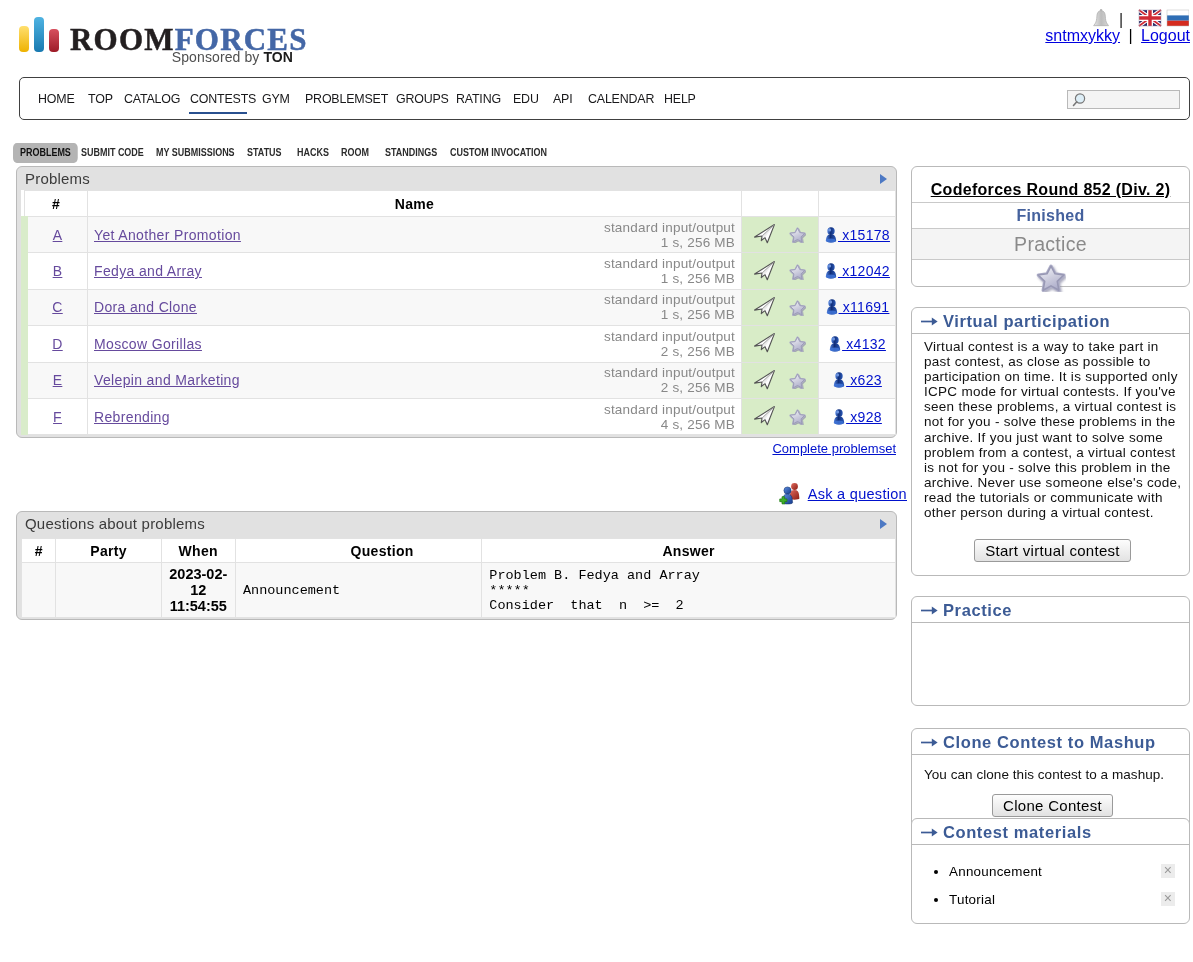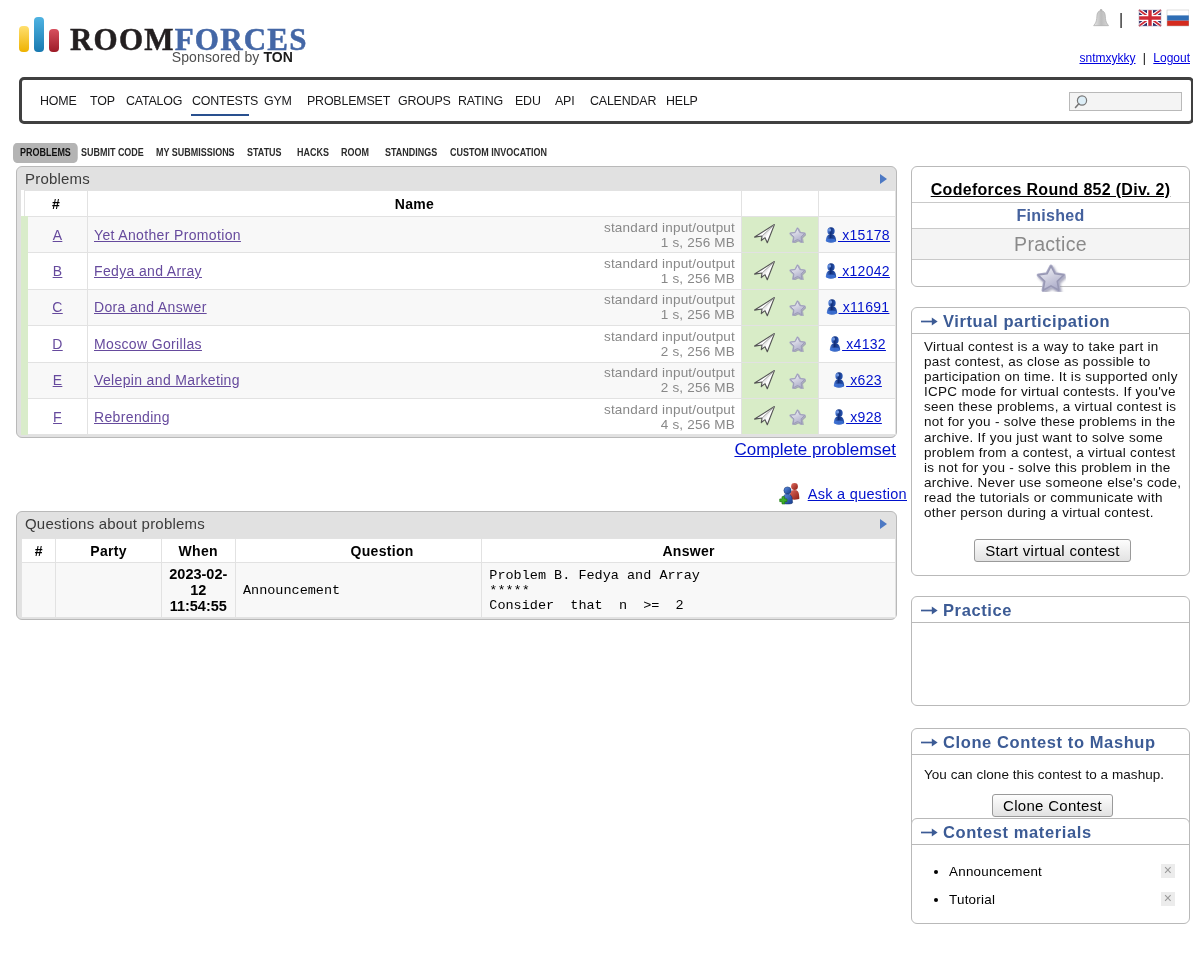--- a/index.html
+++ b/index.html
@@ -13,26 +13,26 @@
 #bar-y { left:1px; top:13px; width:10px; height:26px; background:linear-gradient(#ffdf6e,#eeb200); }
 #bar-b { left:16px; top:4px; width:10px; height:35px; background:linear-gradient(#4fb3e2,#1879b0); }
 #bar-r { left:31px; top:16px; width:10px; height:23px; background:linear-gradient(#d7505e,#9d1b27); }
 #logo-text { position:absolute; left:52px; top:9px; font-family:"Liberation Serif", serif; font-weight:bold; font-size:31px; letter-spacing:1.2px; -webkit-text-stroke:0.5px currentColor; }
 #logo-text .code { color:#231f20; }
 #logo-text .forces { color:#4467a6; }
 #logo-sub { position:absolute; left:134px; top:36px; width:141px; text-align:right; font-size:14px; color:#4f4f4f; letter-spacing:0.1px;}
 #logo-sub b { color:#1b1b1b; }
 
 #topicons { position:absolute; top:9px; right:4px; }
-#userline { position:absolute; top:51px; right:3px; font-size:12px; }
+#userline { position:absolute; top:27px; right:3px; font-size:16px; }
 #userline a { color:#0000e0; }
 #userline .sep { color:#000; padding:0 4px; }
 
 
-#nav1 { position:absolute; left:19px; top:77px; width:1169px; height:41px; border:3px solid #404040; border-radius:5px; }
+#nav1 { position:absolute; left:19px; top:77px; width:1169px; height:41px; border:1px solid #404040; border-radius:5px; }
 #nav1 .m { position:absolute; top:13px; text-decoration:none; color:#18181a; font-size:13.5px; letter-spacing:-0.2px; transform:scaleX(0.92); transform-origin:0 0; white-space:nowrap; }
 #contests-underline { position:absolute; left:169px; top:34px; width:58px; height:2px; background:#29508f; }
 #searchbox { position:absolute; right:9px; top:12px;  }
 #search { width:111px; height:17px; background:#f4f4f4; border:1px solid #b9b9b9; position:relative; }
 
 
 #nav2 { position:absolute; left:0; top:143px; width:913px; height:22px; }
 #nav2 .m { position:absolute; top:0; height:13px; text-decoration:none; color:#2b2b2b; font-weight:bold; font-size:11.5px; letter-spacing:0; transform:scaleX(0.78); transform-origin:0 0; white-space:nowrap; padding:3px 9px 4px 9px; }
 #nav2 .active { background:#b4b4b4; border-radius:5px; color:#111; }
 
@@ -51,21 +51,21 @@
 td.idc { width:59px; text-align:center; border-left:7px solid #d9ecca !important; }
 td.namec { width:653px; }
 td.gcell { width:75px; text-align:center; background:#d8ecc7 !important; }
 td.userc { width:76px; text-align:center; }
 .plink { color:#664a9d; letter-spacing:0.35px; }
 .nmwrap { display:flex; align-items:center; justify-content:space-between; padding:0 6px 0 6px; }
 .constraints { text-align:right; color:#888; font-size:13.5px; line-height:15px; letter-spacing:0.2px; }
 .userlink { color:#0011cc; letter-spacing:0.3px; }
 
 #complete { position:absolute; left:0px; top:440px; width:896px; text-align:right; }
-#complete a { color:#0011cc; font-size:17px; letter-spacing:0;}
+#complete a { color:#0011cc; font-size:13px; letter-spacing:0;}
 #askq { position:absolute; left:11px; top:481px; width:896px; text-align:right; height:26px;}
 #askq a { color:#0011cc; font-size:14.5px; letter-spacing:0.3px; }
 
 
 #qbox { left:16px; top:511px; width:879px; height:107px; }
 #qbox .caption { height:26px; line-height:24px; }
 table.qtable { border-collapse:collapse; background:#fff; margin-left:4px; }
 table.qtable td, table.qtable th { border:1px solid #e2e2e2; font-size:13.5px; }
 table.qtable th { height:23px; font-size:14px; letter-spacing:0.3px; }
 table.qtable td { background:#f8f8f8; height:54px; }
@@ -248,21 +248,21 @@
               <use href="#star"></use>
             </svg></td>
       <td class="userc"><svg width="14" height="16" viewBox="0 0 14 16" style="vertical-align:-3px;">
               <use href="#person"></use>
             </svg><a class="userlink" href="#">&nbsp;x12042</a></td>
     </tr>
     <tr class="prob odd">
       <td class="idc"><a class="plink" href="#">C</a></td>
       <td class="namec">
             <div class="nmwrap">
-              <a class="plink" href="#">Dora and Answer</a>
+              <a class="plink" href="#">Dora and Clone</a>
               <div class="constraints">standard input/output<br>1 s, 256 MB</div>
             </div>
           </td>
       <td class="gcell"><svg width="21" height="21" viewBox="0 0 21 21" style="vertical-align:-5px;">
               <use href="#plane"></use>
             </svg><svg style="margin-left:14px;vertical-align:-3px;" width="17" height="16" viewBox="0 0 17 16">
               <use href="#star"></use>
             </svg></td>
       <td class="userc"><svg width="14" height="16" viewBox="0 0 14 16" style="vertical-align:-3px;">
               <use href="#person"></use>

